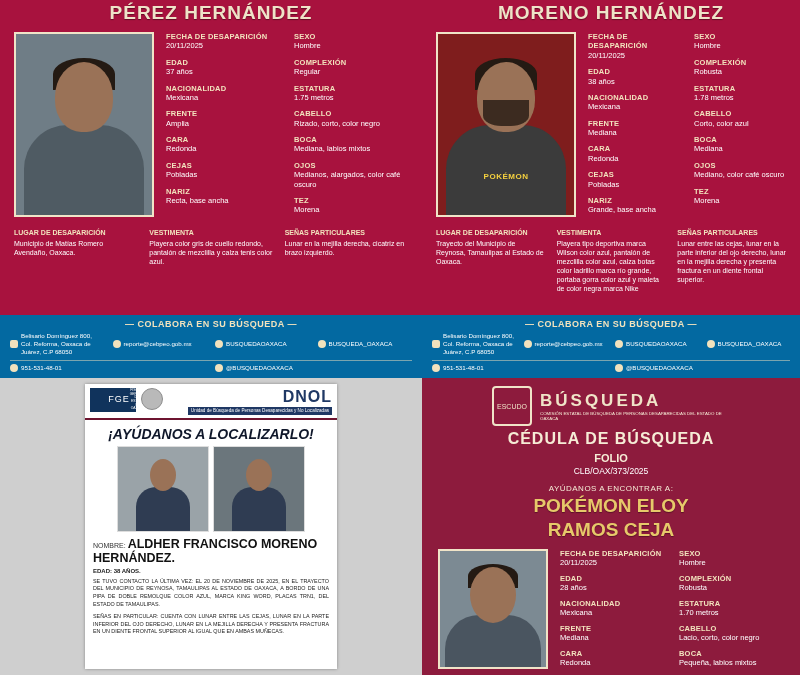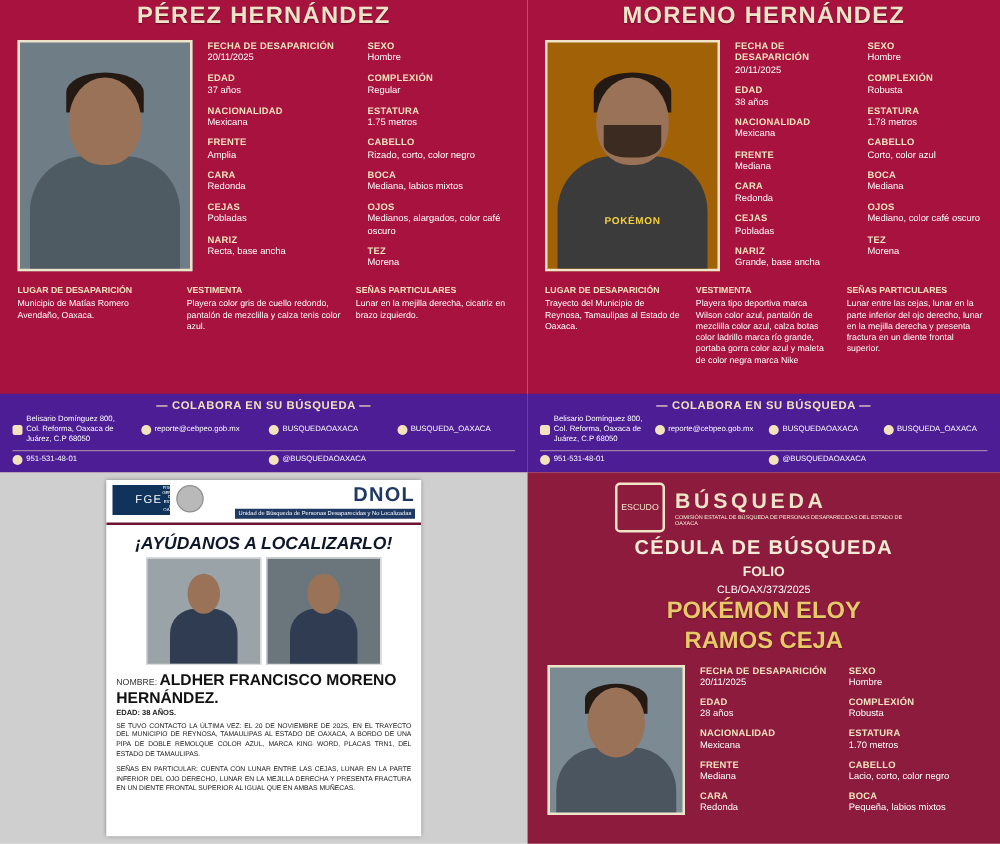--- a/index.html
+++ b/index.html
@@ -38,21 +38,21 @@
     gap: 12px;
   }
   .photo {
     width: 140px; height: 185px;
     border: 2px solid #f0e4c8;
     background: #6f7d86;
     position: relative;
     overflow: hidden;
     flex: none;
   }
-  .photo.gold { background: #a16207; }
+  .photo.gold { background: #7f1d1d; }
   .photo .head {
     position: absolute;
     width: 58px; height: 70px;
     border-radius: 50% 50% 45% 45%;
     background: #9a7257;
     left: 50%; transform: translateX(-50%);
     top: 28px;
   }
   .photo .hair {
     position: absolute;
@@ -111,21 +111,21 @@
     font-size: 7px;
     line-height: 1.3;
   }
   .lowrow .fcol3 { flex: 1; }
   .lowrow .lbl { font-weight: bold; color: #f2e2bd; display: block; margin-bottom: 2px; }
   .lowrow .val { color: #fff; text-align: justify; }
 
   .colabora {
     position: absolute;
     left: 0; right: 0; bottom: 0;
-    background: #4c1d95;
+    background: #0369a1;
     padding: 4px 10px 6px 10px;
   }
   .colabora .title {
     text-align: center;
     font-size: 9px;
     font-weight: bold;
     color: #f2e2bd;
     letter-spacing: .5px;
     margin-bottom: 3px;
   }
@@ -604,20 +604,21 @@
       </div>
       <div class="busq-block">
         <div class="b1">BÚSQUEDA</div>
         <div class="b2">COMISIÓN ESTATAL DE BÚSQUEDA DE PERSONAS DESAPARECIDAS DEL ESTADO DE OAXACA</div>
       </div>
     </div>
 
     <div class="title">CÉDULA DE BÚSQUEDA</div>
     <div class="folio-lbl">FOLIO</div>
     <div class="folio-val">CLB/OAX/373/2025</div>
+    <div class="ayud">AYÚDANOS A ENCONTRAR A:</div>
     <div class="pname">POKÉMON ELOY</div>
     <div class="pname">RAMOS CEJA</div>
 
     <div class="lower">
       <div class="photo3">
         <div class="b3"></div>
         <div class="hair3"></div>
         <div class="h3"></div>
       </div>
       <div class="fields2">

